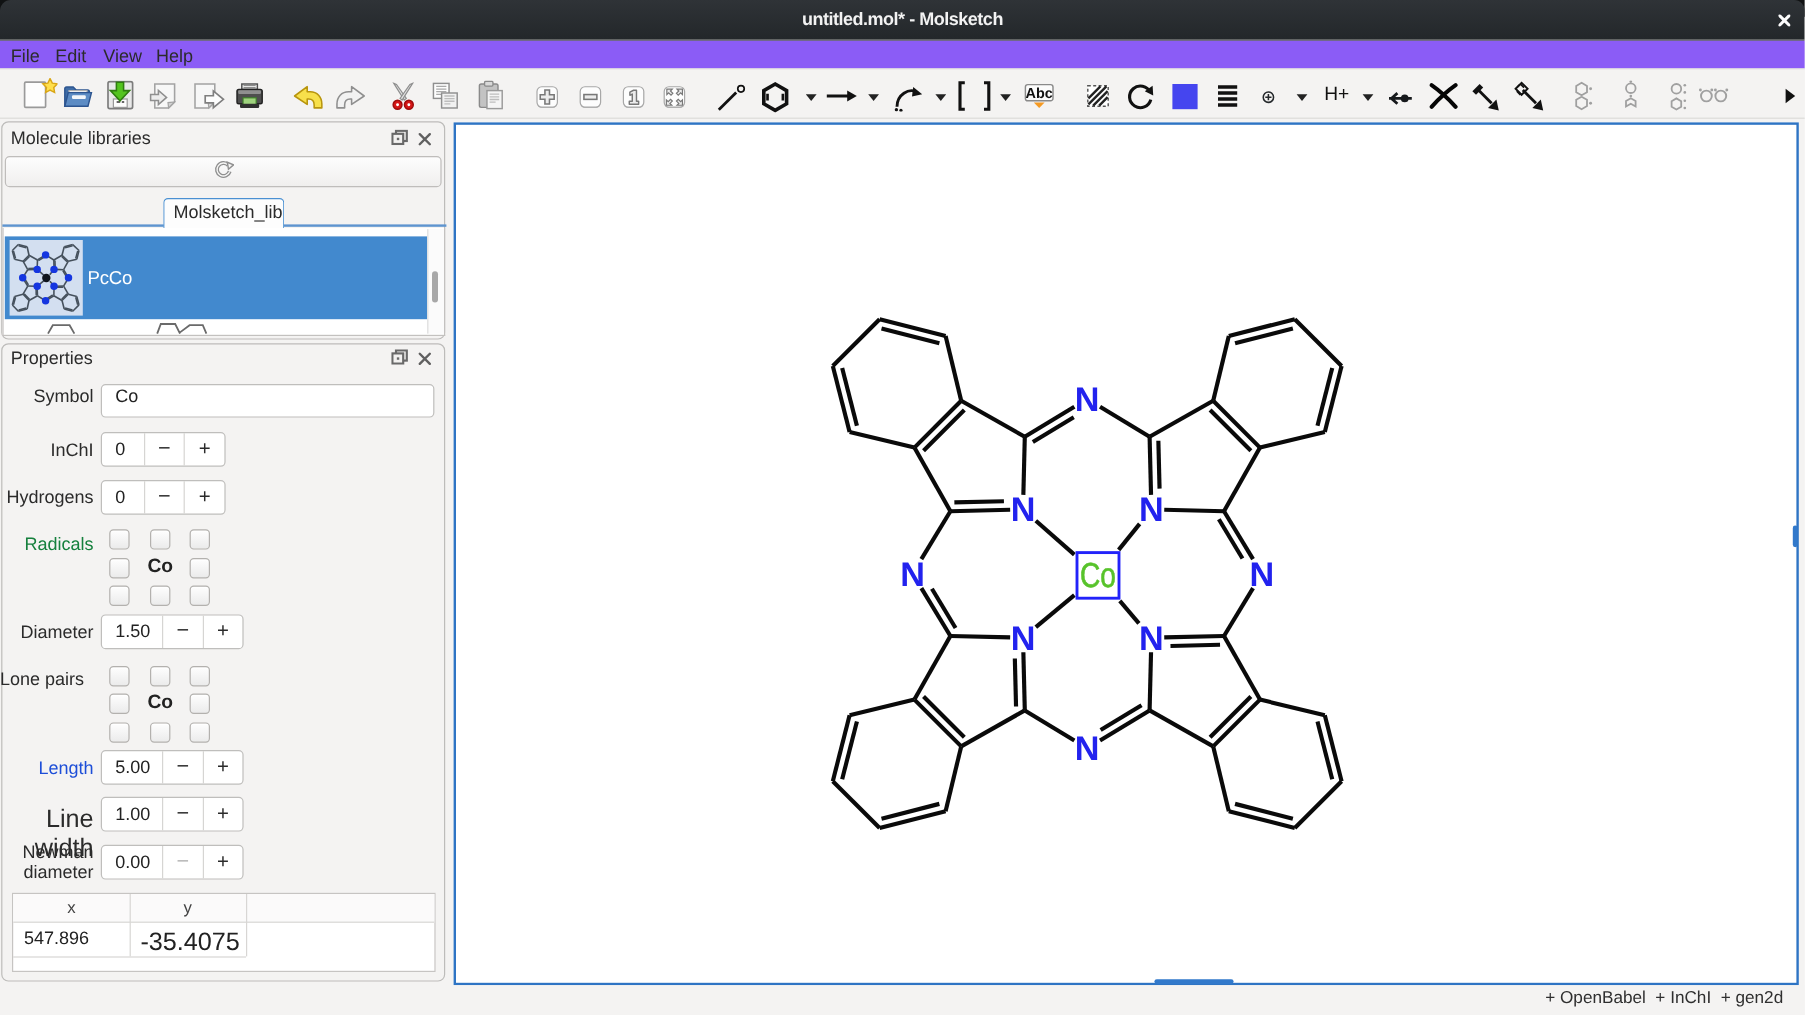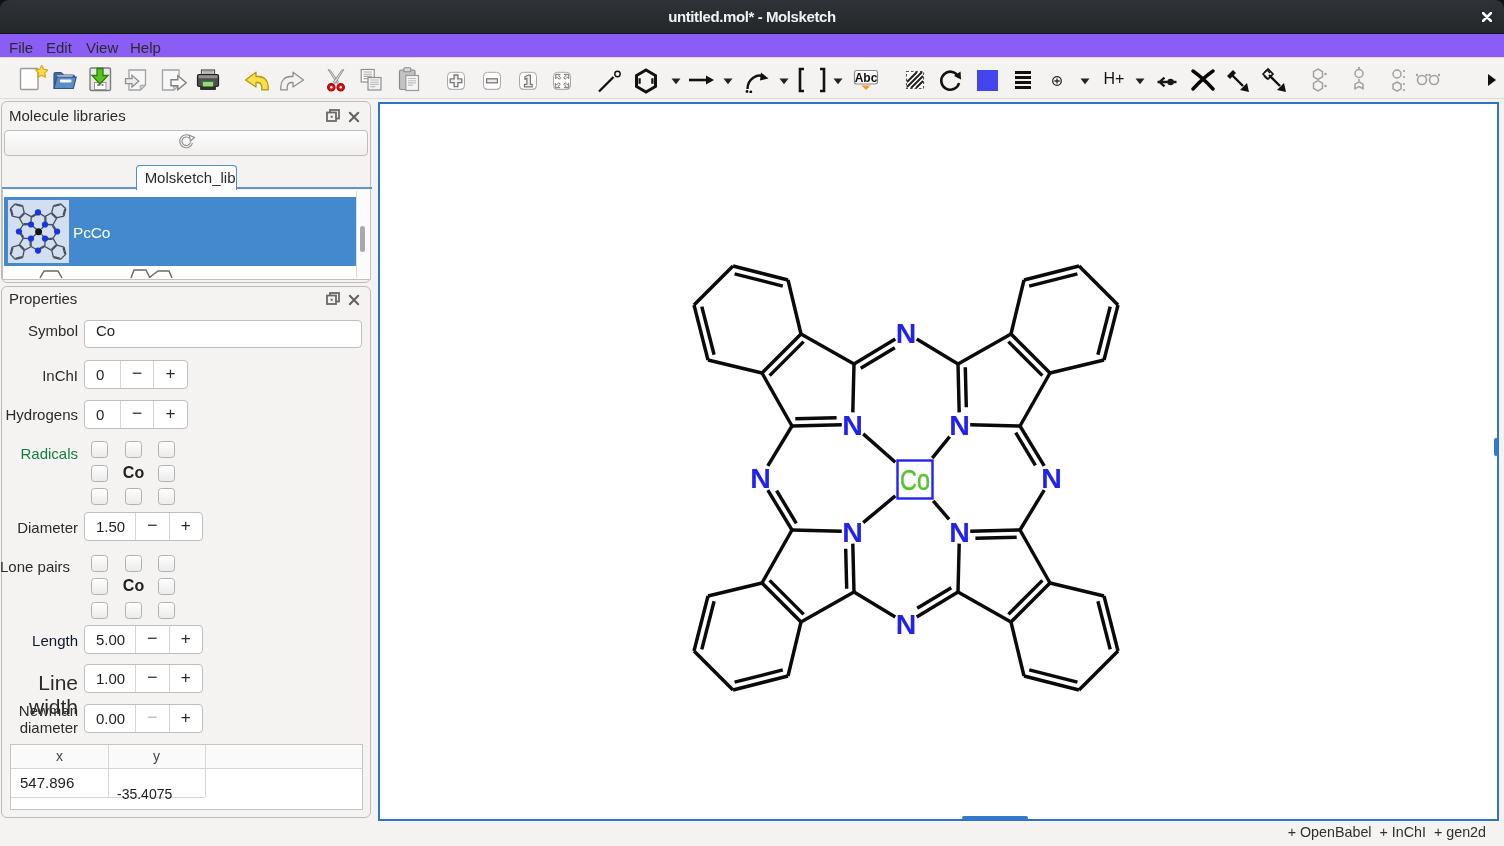--- a/index.html
+++ b/index.html
@@ -479,21 +479,21 @@
 <div style="position:absolute;left:91px;top:554.5px;width:15px;height:15px;border:1px solid #b3b1ae;border-radius:3.5px;background:linear-gradient(#fefefe,#ebebeb);box-shadow:inset 0 1px 0 #fff"></div>
 <div style="position:absolute;left:124.5px;top:554.5px;width:15px;height:15px;border:1px solid #b3b1ae;border-radius:3.5px;background:linear-gradient(#fefefe,#ebebeb);box-shadow:inset 0 1px 0 #fff"></div>
 <div style="position:absolute;left:158px;top:554.5px;width:15px;height:15px;border:1px solid #b3b1ae;border-radius:3.5px;background:linear-gradient(#fefefe,#ebebeb);box-shadow:inset 0 1px 0 #fff"></div>
 <div style="position:absolute;left:91px;top:578.0px;width:15px;height:15px;border:1px solid #b3b1ae;border-radius:3.5px;background:linear-gradient(#fefefe,#ebebeb);box-shadow:inset 0 1px 0 #fff"></div>
 <div style="position:absolute;left:121.5px;top:577.0px;width:24px;height:18px;font:bold 16px 'Liberation Sans';color:#222;text-align:center">Co</div>
 <div style="position:absolute;left:158px;top:578.0px;width:15px;height:15px;border:1px solid #b3b1ae;border-radius:3.5px;background:linear-gradient(#fefefe,#ebebeb);box-shadow:inset 0 1px 0 #fff"></div>
 <div style="position:absolute;left:91px;top:601.5px;width:15px;height:15px;border:1px solid #b3b1ae;border-radius:3.5px;background:linear-gradient(#fefefe,#ebebeb);box-shadow:inset 0 1px 0 #fff"></div>
 <div style="position:absolute;left:124.5px;top:601.5px;width:15px;height:15px;border:1px solid #b3b1ae;border-radius:3.5px;background:linear-gradient(#fefefe,#ebebeb);box-shadow:inset 0 1px 0 #fff"></div>
 <div style="position:absolute;left:158px;top:601.5px;width:15px;height:15px;border:1px solid #b3b1ae;border-radius:3.5px;background:linear-gradient(#fefefe,#ebebeb);box-shadow:inset 0 1px 0 #fff"></div>
 
-<div class="abs" style="left:0px;top:632px;width:78px;text-align:right;font-size:15px;color:#0f172a">Length</div>
+<div class="abs" style="left:0px;top:632px;width:78px;text-align:right;font-size:15px;color:#1d4ed8">Length</div>
 <div style="position:absolute;left:84px;top:625px;width:117px;height:27px;background:#fff;border:1px solid #bfbebc;border-radius:4px;display:flex">
 <div style="width:51px;border-right:1px solid #d6d5d3;font:15px 'Liberation Sans';color:#222;padding:5px 0 0 11px;box-sizing:border-box">5.00</div>
 <div style="width:33.5px;border-right:1px solid #d6d5d3;text-align:center;font:18px 'Liberation Sans';color:#333;padding-top:2px;box-sizing:border-box">−</div>
 <div style="flex:1;text-align:center;font:17px 'Liberation Sans';color:#2b2b2b;padding-top:3px;box-sizing:border-box">+</div>
   </div>
 <div class="abs" style="left:0px;top:671px;width:78px;text-align:right;font-size:21px;color:#2b2b2b">Line width</div>
 <div style="position:absolute;left:84px;top:664px;width:117px;height:27px;background:#fff;border:1px solid #bfbebc;border-radius:4px;display:flex">
 <div style="width:51px;border-right:1px solid #d6d5d3;font:15px 'Liberation Sans';color:#222;padding:5px 0 0 11px;box-sizing:border-box">1.00</div>
 <div style="width:33.5px;border-right:1px solid #d6d5d3;text-align:center;font:18px 'Liberation Sans';color:#333;padding-top:2px;box-sizing:border-box">−</div>
 <div style="flex:1;text-align:center;font:17px 'Liberation Sans';color:#2b2b2b;padding-top:3px;box-sizing:border-box">+</div>
@@ -506,18 +506,18 @@
   </div>
 
 <div class="abs" style="left:10px;top:744px;width:351px;height:64px;background:#fff;border:1px solid #c6c4c2">
   <div style="position:absolute;left:0;top:0;width:351px;height:23px;border-bottom:1px solid #d8d6d4;background:#fbfafa"></div>
   <div style="position:absolute;left:97px;top:0;width:1px;height:52px;background:#d8d6d4"></div>
   <div style="position:absolute;left:194px;top:0;width:1px;height:52px;background:#d8d6d4"></div>
   <div style="position:absolute;left:0;top:23px;width:194px;height:29px;border-bottom:1px solid #d8d6d4"></div>
   <div style="position:absolute;left:0;top:3px;width:97px;text-align:center;font-size:14px;color:#444">x</div>
   <div style="position:absolute;left:97px;top:3px;width:97px;text-align:center;font-size:14px;color:#444">y</div>
   <div style="position:absolute;left:9px;top:29px;font-size:15px;color:#222">547.896</div>
-  <div style="position:absolute;left:106px;top:41px;font-size:14px;color:#222">-35.4075</div>
+  <div style="position:absolute;left:106px;top:29px;font-size:21px;color:#222">-35.4075</div>
 </div>
 
 <div class="abs" style="left:0;top:821px;width:1504px;height:25px;background:#f4f3f2;font-size:15px;color:#2f2f2f">
   <div style="position:absolute;right:18px;top:3px;font-size:14.3px">+ OpenBabel&nbsp; + InChI&nbsp; + gen2d</div>
 </div>
 
 </body></html>

